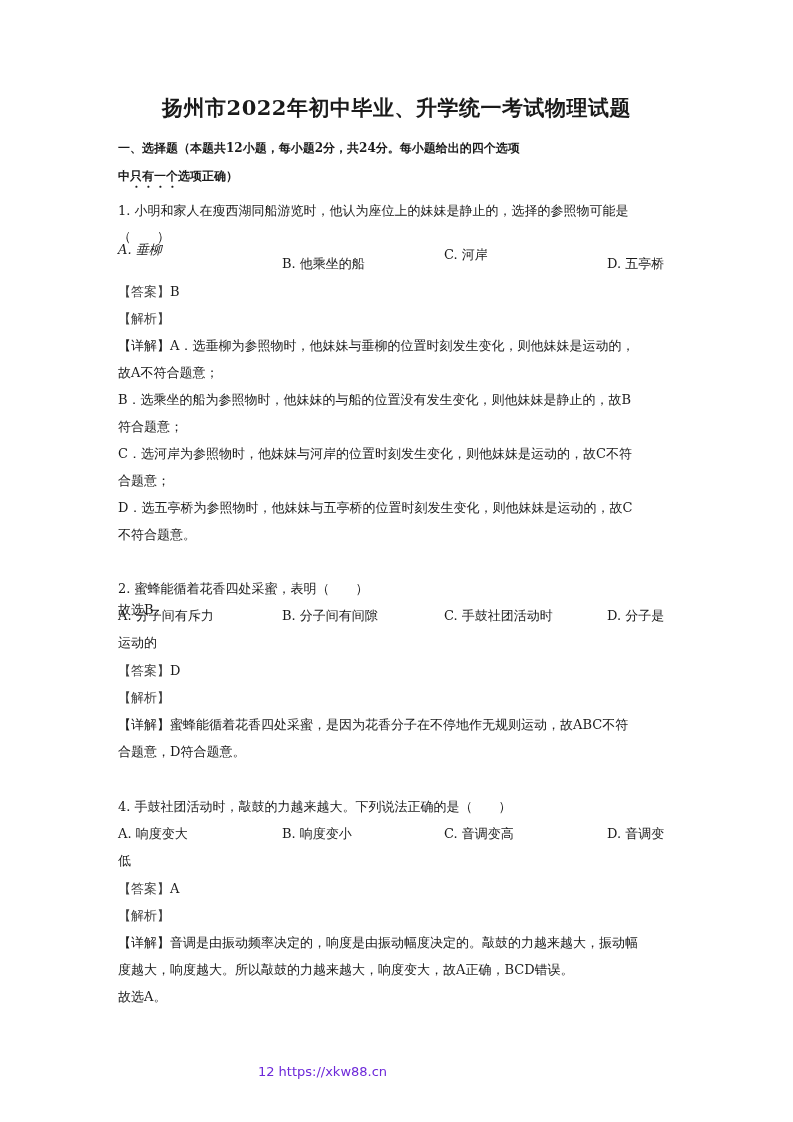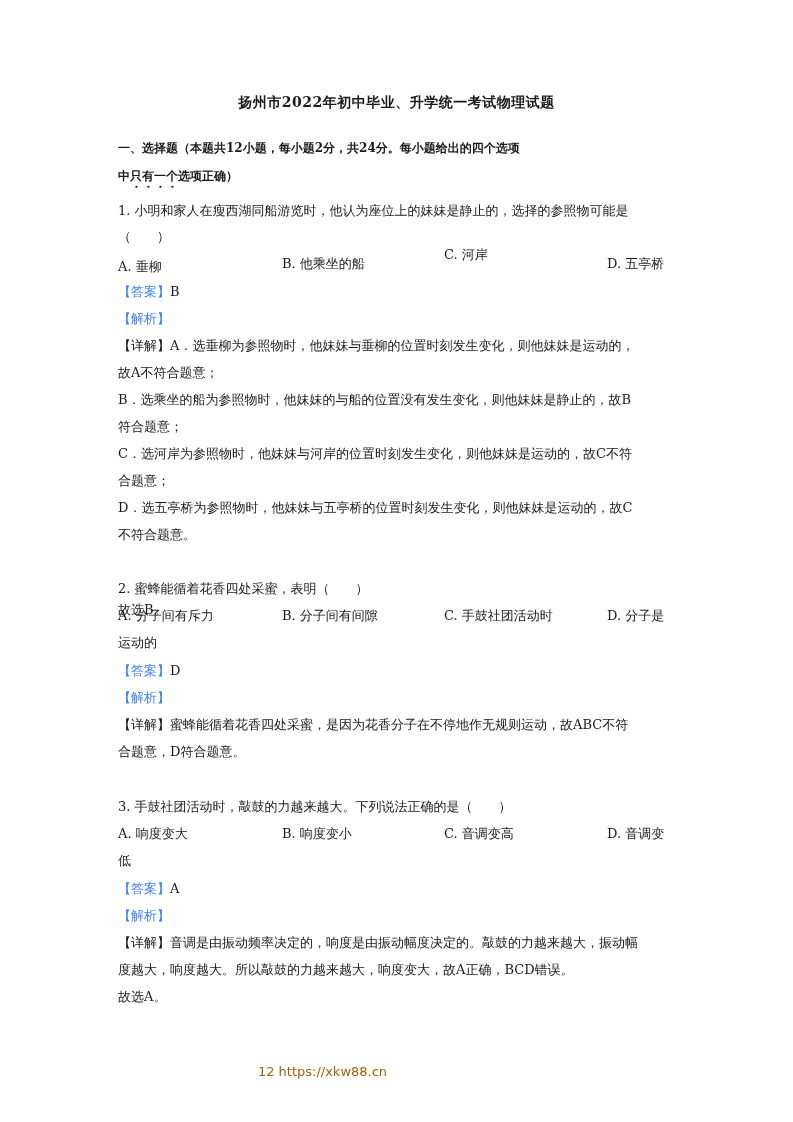--- a/index.html
+++ b/index.html
@@ -4,53 +4,53 @@
   <style>
     html, body { margin: 0; padding: 0; background: #ffffff; }
     body {
       width: 793px; height: 1122px; position: relative; overflow: hidden;
       font-family: "DejaVu Serif", "Liberation Serif", serif;
       color: #1a1a1a;
     }
     .page { position: absolute; left: 0; top: 0; width: 793px; height: 1122px; }
     .title {
       position: absolute; left: 0; width: 793px; top: 94px;
-      text-align: center; font-size: 14px; font-weight: bold; letter-spacing: 0.5px;
+      text-align: center; font-size: 21px; font-weight: bold; letter-spacing: 0.5px;
     }
     .section {
       position: absolute; left: 118px; width: 560px;
       font-size: 12px; font-weight: bold; line-height: 28px;
     }
     .line {
       position: absolute; left: 118px; width: 560px;
       font-size: 13px; line-height: 18px; white-space: nowrap;
     }
     .opt { position: absolute; font-size: 13px; line-height: 18px; white-space: nowrap; }
-    .label { color: #3b82f6; }
+    .label { color: #404040; }
     .dotted { text-emphasis: dot; -webkit-text-emphasis: dot; text-emphasis-position: under; -webkit-text-emphasis-position: under; }
     .footer {
       position: absolute; left: 0; width: 645px; top: 1064px; text-align: center;
-      font-family: "DejaVu Sans", "Liberation Sans", sans-serif; font-size: 13px; color: #a16207;
+      font-family: "DejaVu Sans", "Liberation Sans", sans-serif; font-size: 13px; color: #6d28d9;
     }
   </style>
 </head>
 <body>
 
 <div class="page">
 
   <div class="title">扬州市2022年初中毕业、升学统一考试物理试题</div>
 
   <div class="section" style="top:134px;">
     <div>一、选择题（本题共12小题，每小题2分，共24分。每小题给出的四个选项</div>
     <div><span>中</span><span class="dotted">只有一个</span><span>选项正确）</span></div>
   </div>
 
   <div class="line" style="top:202px;">1. 小明和家人在瘦西湖同船游览时，他认为座位上的妹妹是静止的，选择的参照物可能是</div>
   <div class="line" style="top:228px;">（　　）</div>
-  <div class="opt" style="left:118px;top:258px;">A. 垂柳</div>
+  <div class="opt" style="left:118px;top:241px;font-style:italic;">A. 垂柳</div>
   <div class="opt" style="left:282px;top:255px;">B. 他乘坐的船</div>
   <div class="opt" style="left:444px;top:246px;">C. 河岸</div>
   <div class="opt" style="left:607px;top:255px;">D. 五亭桥</div>
   <div class="line" style="top:283px;"><span class="label">【答案】</span><span>B</span></div>
   <div class="line label" style="top:310px;">【解析】</div>
   <div class="line" style="top:337px;"><span>【详解】</span><span>A．选垂柳为参照物时，他妹妹与垂柳的位置时刻发生变化，则他妹妹是运动的，</span></div>
   <div class="line" style="top:364px;">故A不符合题意；</div>
   <div class="line" style="top:391px;">B．选乘坐的船为参照物时，他妹妹的与船的位置没有发生变化，则他妹妹是静止的，故B</div>
   <div class="line" style="top:418px;">符合题意；</div>
   <div class="line" style="top:445px;">C．选河岸为参照物时，他妹妹与河岸的位置时刻发生变化，则他妹妹是运动的，故C不符</div>
@@ -63,21 +63,21 @@
   <div class="opt" style="left:118px;top:607px;">A. 分子间有斥力</div>
   <div class="opt" style="left:282px;top:607px;">B. 分子间有间隙</div>
   <div class="opt" style="left:444px;top:607px;">C. 手鼓社团活动时</div>
   <div class="opt" style="left:607px;top:607px;">D. 分子是</div>
   <div class="line" style="top:634px;">运动的</div>
   <div class="line" style="top:662px;"><span class="label">【答案】</span><span>D</span></div>
   <div class="line label" style="top:689px;">【解析】</div>
   <div class="line" style="top:716px;"><span>【详解】</span><span>蜜蜂能循着花香四处采蜜，是因为花香分子在不停地作无规则运动，故ABC不符</span></div>
   <div class="line" style="top:743px;">合题意，D符合题意。</div>
 
-  <div class="line" style="top:798px;">3. 手鼓社团活动时，敲鼓的力越来越大。下列说法正确的是（　　）</div>
+  <div class="line" style="top:798px;">4. 手鼓社团活动时，敲鼓的力越来越大。下列说法正确的是（　　）</div>
   <div class="opt" style="left:118px;top:825px;">A. 响度变大</div>
   <div class="opt" style="left:282px;top:825px;">B. 响度变小</div>
   <div class="opt" style="left:444px;top:825px;">C. 音调变高</div>
   <div class="opt" style="left:607px;top:825px;">D. 音调变</div>
   <div class="line" style="top:852px;">低</div>
   <div class="line" style="top:880px;"><span class="label">【答案】</span><span>A</span></div>
   <div class="line label" style="top:907px;">【解析】</div>
   <div class="line" style="top:934px;"><span>【详解】</span><span>音调是由振动频率决定的，响度是由振动幅度决定的。敲鼓的力越来越大，振动幅</span></div>
   <div class="line" style="top:961px;">度越大，响度越大。所以敲鼓的力越来越大，响度变大，故A正确，BCD错误。</div>
   <div class="line" style="top:988px;">故选A。</div>

